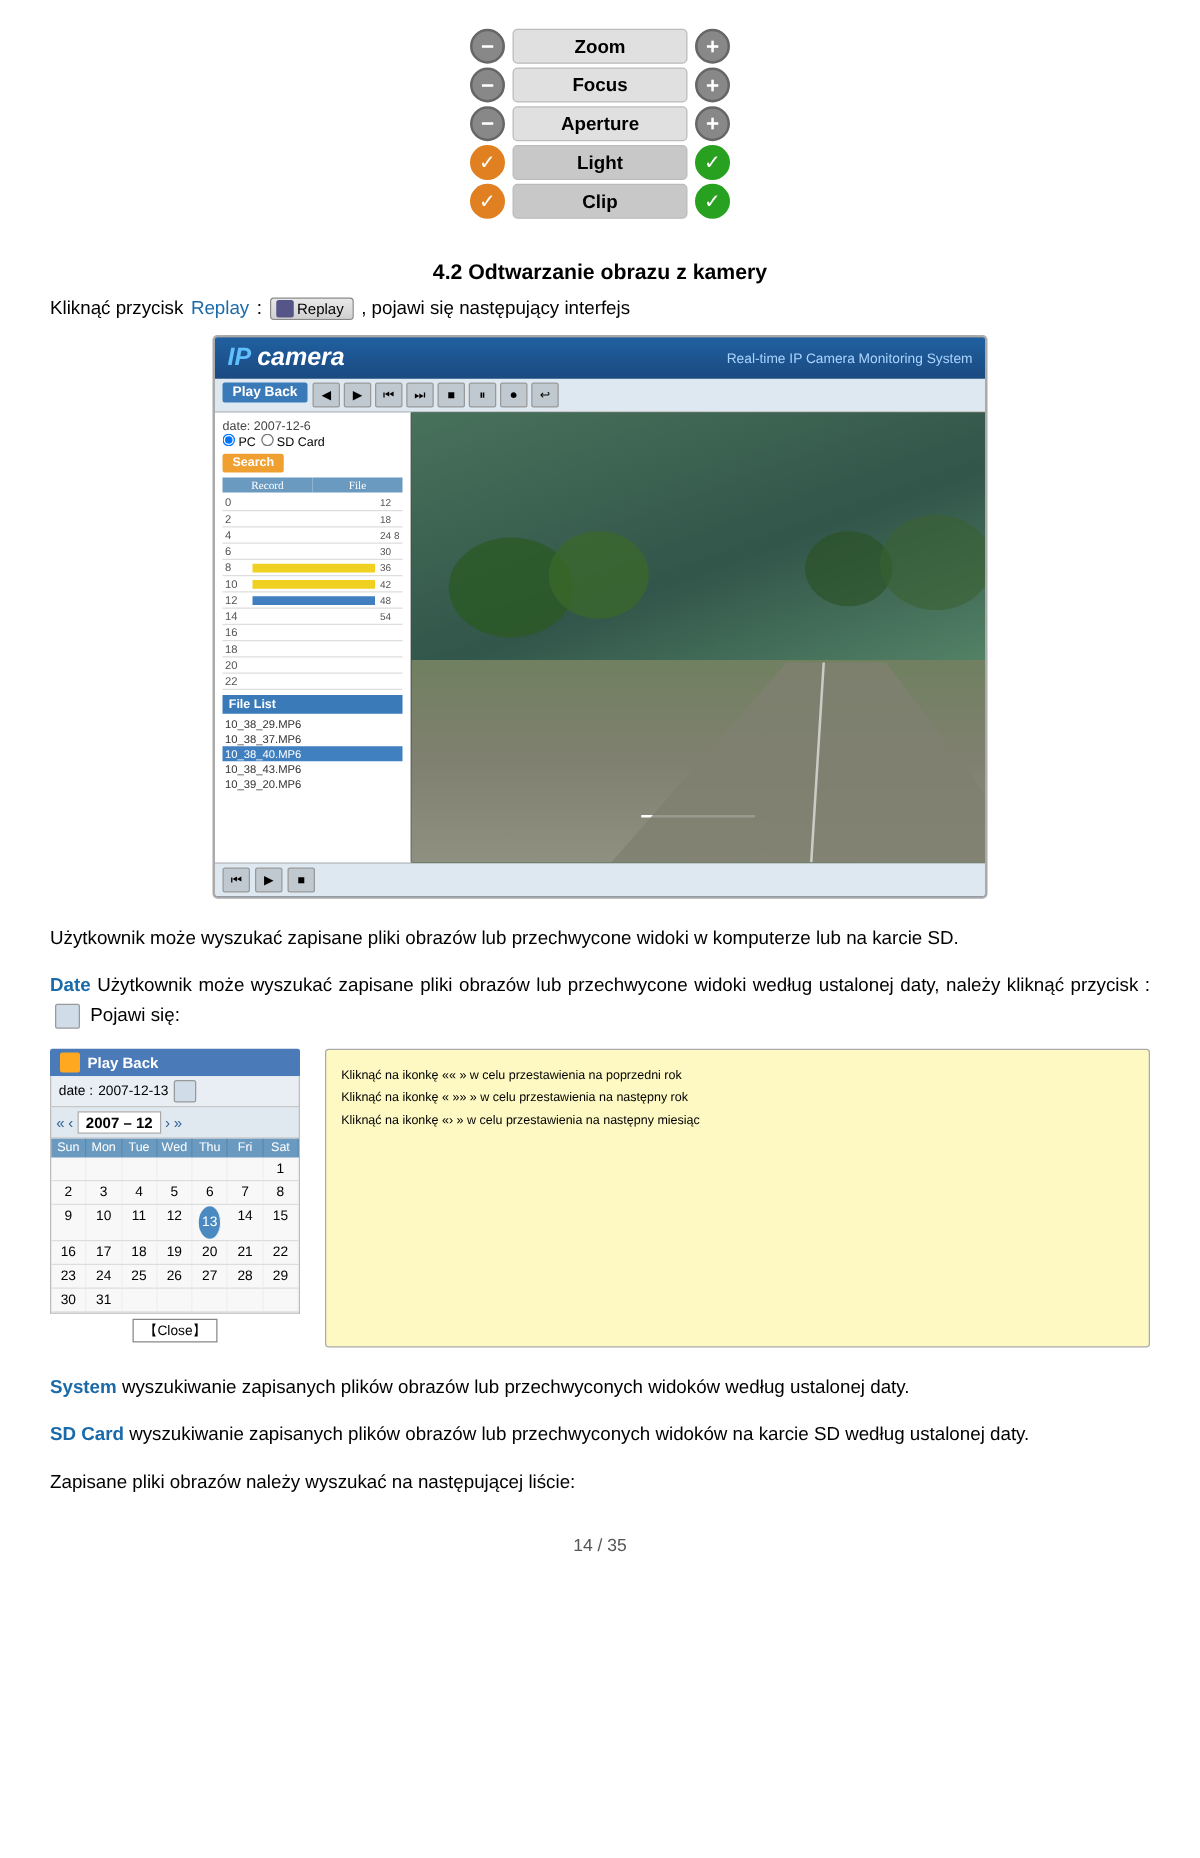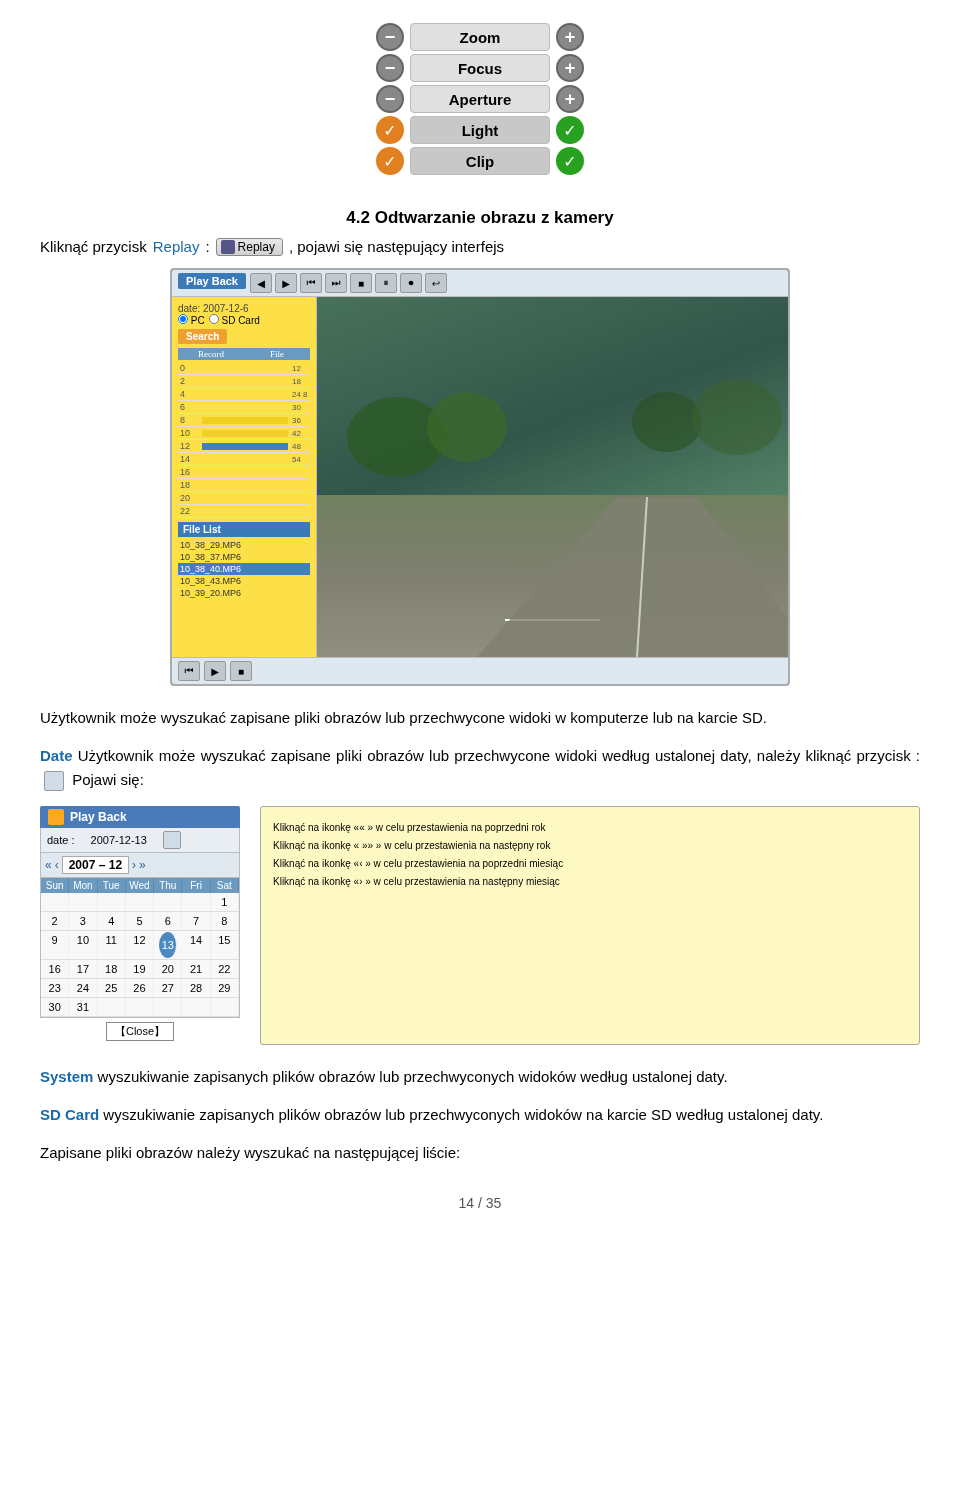--- a/index.html
+++ b/index.html
@@ -181,22 +181,22 @@
       font-size: 10px;
       cursor: pointer;
     }
 
     .ipcam-body {
       display: flex;
       height: 360px;
     }
 
     .ipcam-sidebar {
-      width: 145px;
-      background: #fde047;
+      width: 157px;
+      background: #ffffff;
       border-right: 1px solid #bbb;
       padding: 6px;
       font-size: 11px;
     }
 
     .sidebar-section-title {
       background: #3a7ab8;
       color: #fff;
       padding: 2px 5px;
       font-size: 11px;
@@ -367,21 +367,21 @@
     }
 
     .playback-date-row {
       background: #e8eef4;
       border: 1px solid #bbb;
       border-top: none;
       padding: 3px 6px;
       font-size: 11px;
       display: flex;
       align-items: center;
-      gap: 12px;
+      gap: 0;
     }
 
     .nav-arrow {
       cursor: pointer;
       color: #336699;
       font-size: 12px;
     }
 
     .calendar-container {
       border: 1px solid #bbb;
@@ -524,20 +524,26 @@
     <span>:</span>
     <span class="replay-button-visual">
       <span class="replay-icon-small"></span>
       <span>Replay</span>
     </span>
     <span>, pojawi się następujący interfejs</span>
   </div>
 
   <div class="ipcam-screenshot">
 
+    <div class="ipcam-header">
+      <div class="ipcam-logo">
+        <span>IP </span>camera
+      </div>
+      <div class="ipcam-subtitle">Real-time IP Camera Monitoring System</div>
+    </div>
 
     <div class="ipcam-toolbar">
       <div class="sidebar-section-title" style="padding:2px 8px;font-size:11px;border-radius:2px;">
         <span>Play Back</span>
       </div>
       <div style="display:flex;gap:3px;">
         <div class="toolbar-btn">◀</div>
         <div class="toolbar-btn">▶</div>
         <div class="toolbar-btn">⏮</div>
         <div class="toolbar-btn">⏭</div>
@@ -769,21 +775,20 @@
       </div>
 
       <div class="close-btn">
         <span class="close-bracket">【Close】</span>
       </div>
     </div>
 
     <div class="playback-right">
       <div>Kliknąć na ikonkę «« » w celu przestawienia na poprzedni rok</div>
       <div>Kliknąć na ikonkę « »» » w celu przestawienia na następny rok</div>
-      <div>Kliknąć na ikonkę «‹ » w celu przestawienia na poprzedni miesiąc</div>
       <div>Kliknąć na ikonkę «› » w celu przestawienia na następny miesiąc</div>
     </div>
   </div>
 
   <p class="text-block">
     <span class="highlight-blue" style="font-weight:bold;">System</span><span> wyszukiwanie zapisanych plików obrazów lub przechwyconych widoków według ustalonej daty.</span>
   </p>
   <p class="text-block">
     <span class="highlight-blue" style="font-weight:bold;">SD Card</span><span> wyszukiwanie zapisanych plików obrazów lub przechwyconych widoków na karcie SD według ustalonej daty.</span>
   </p>

